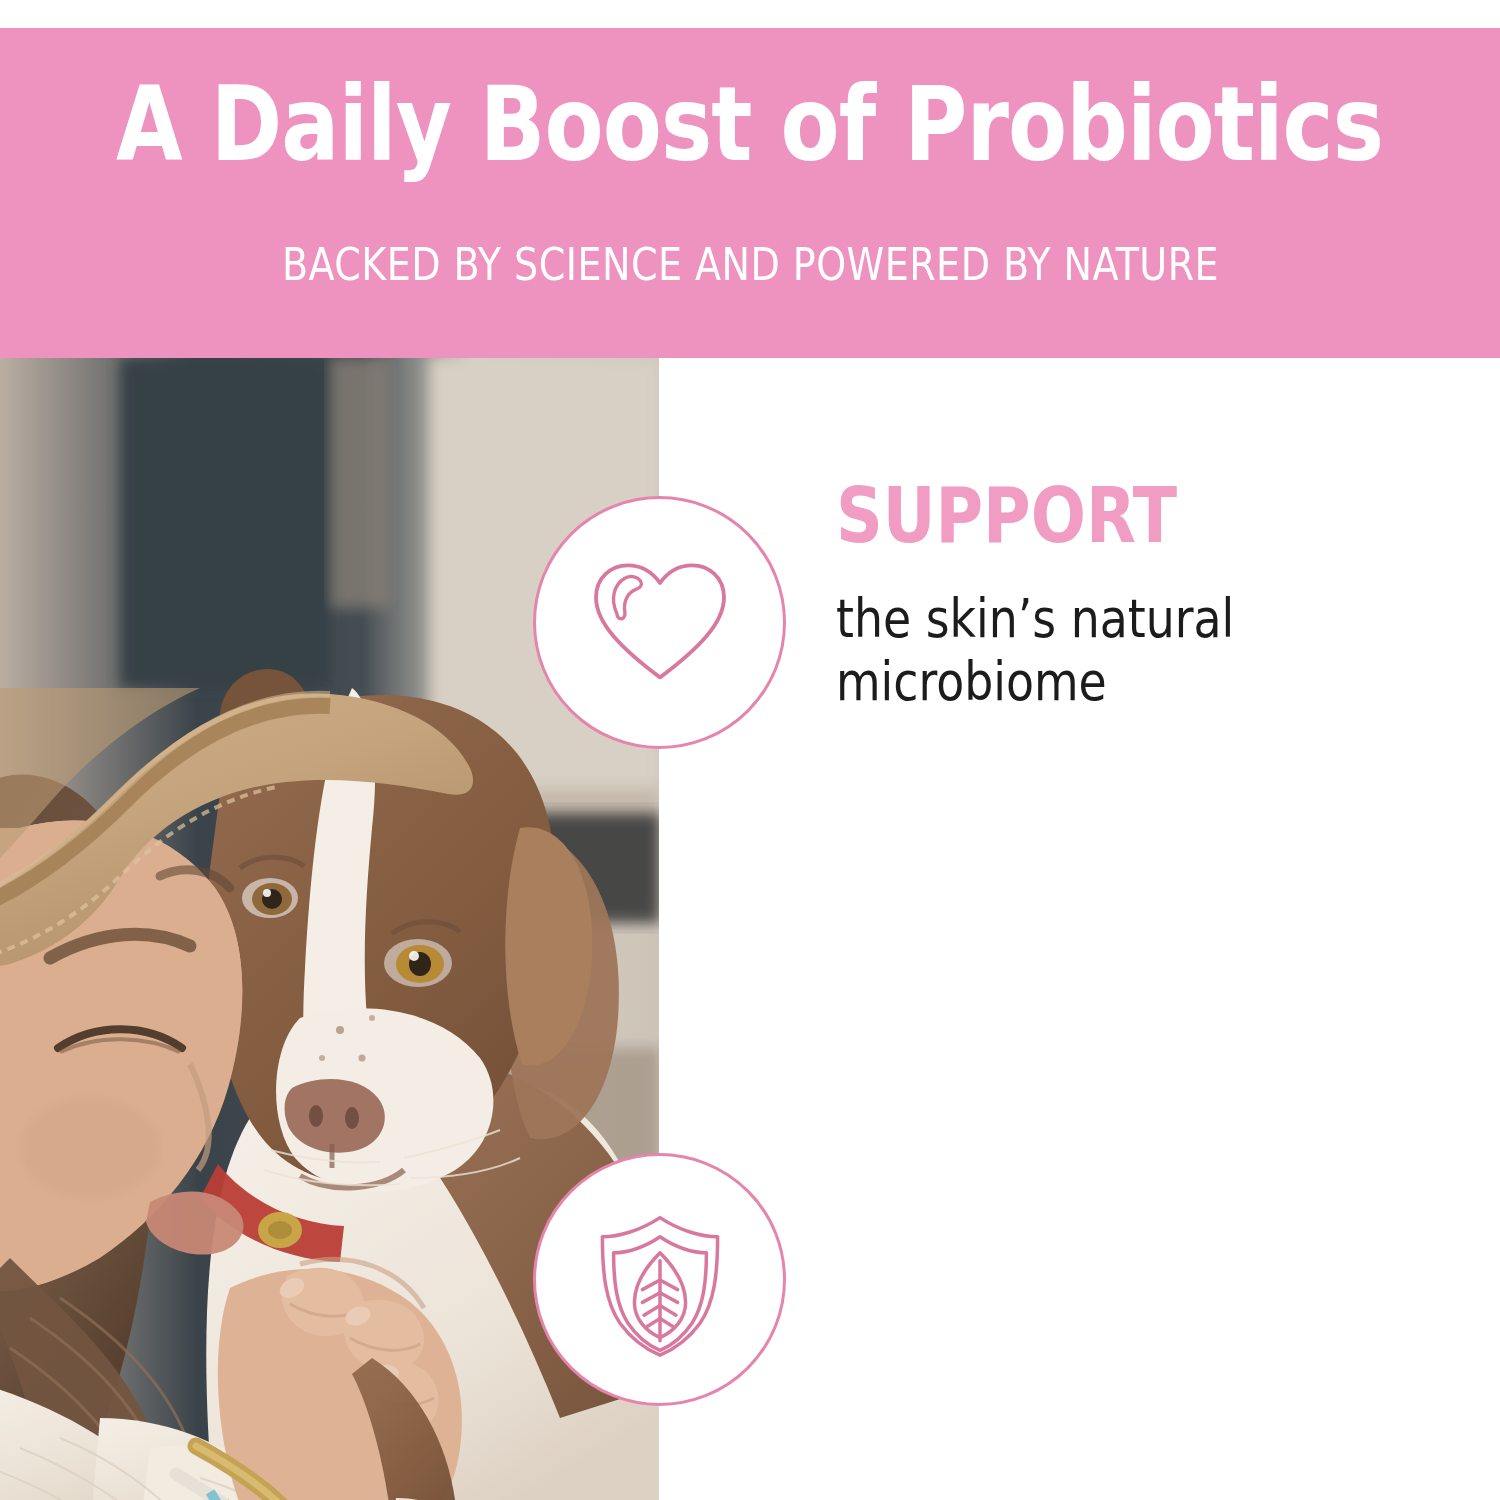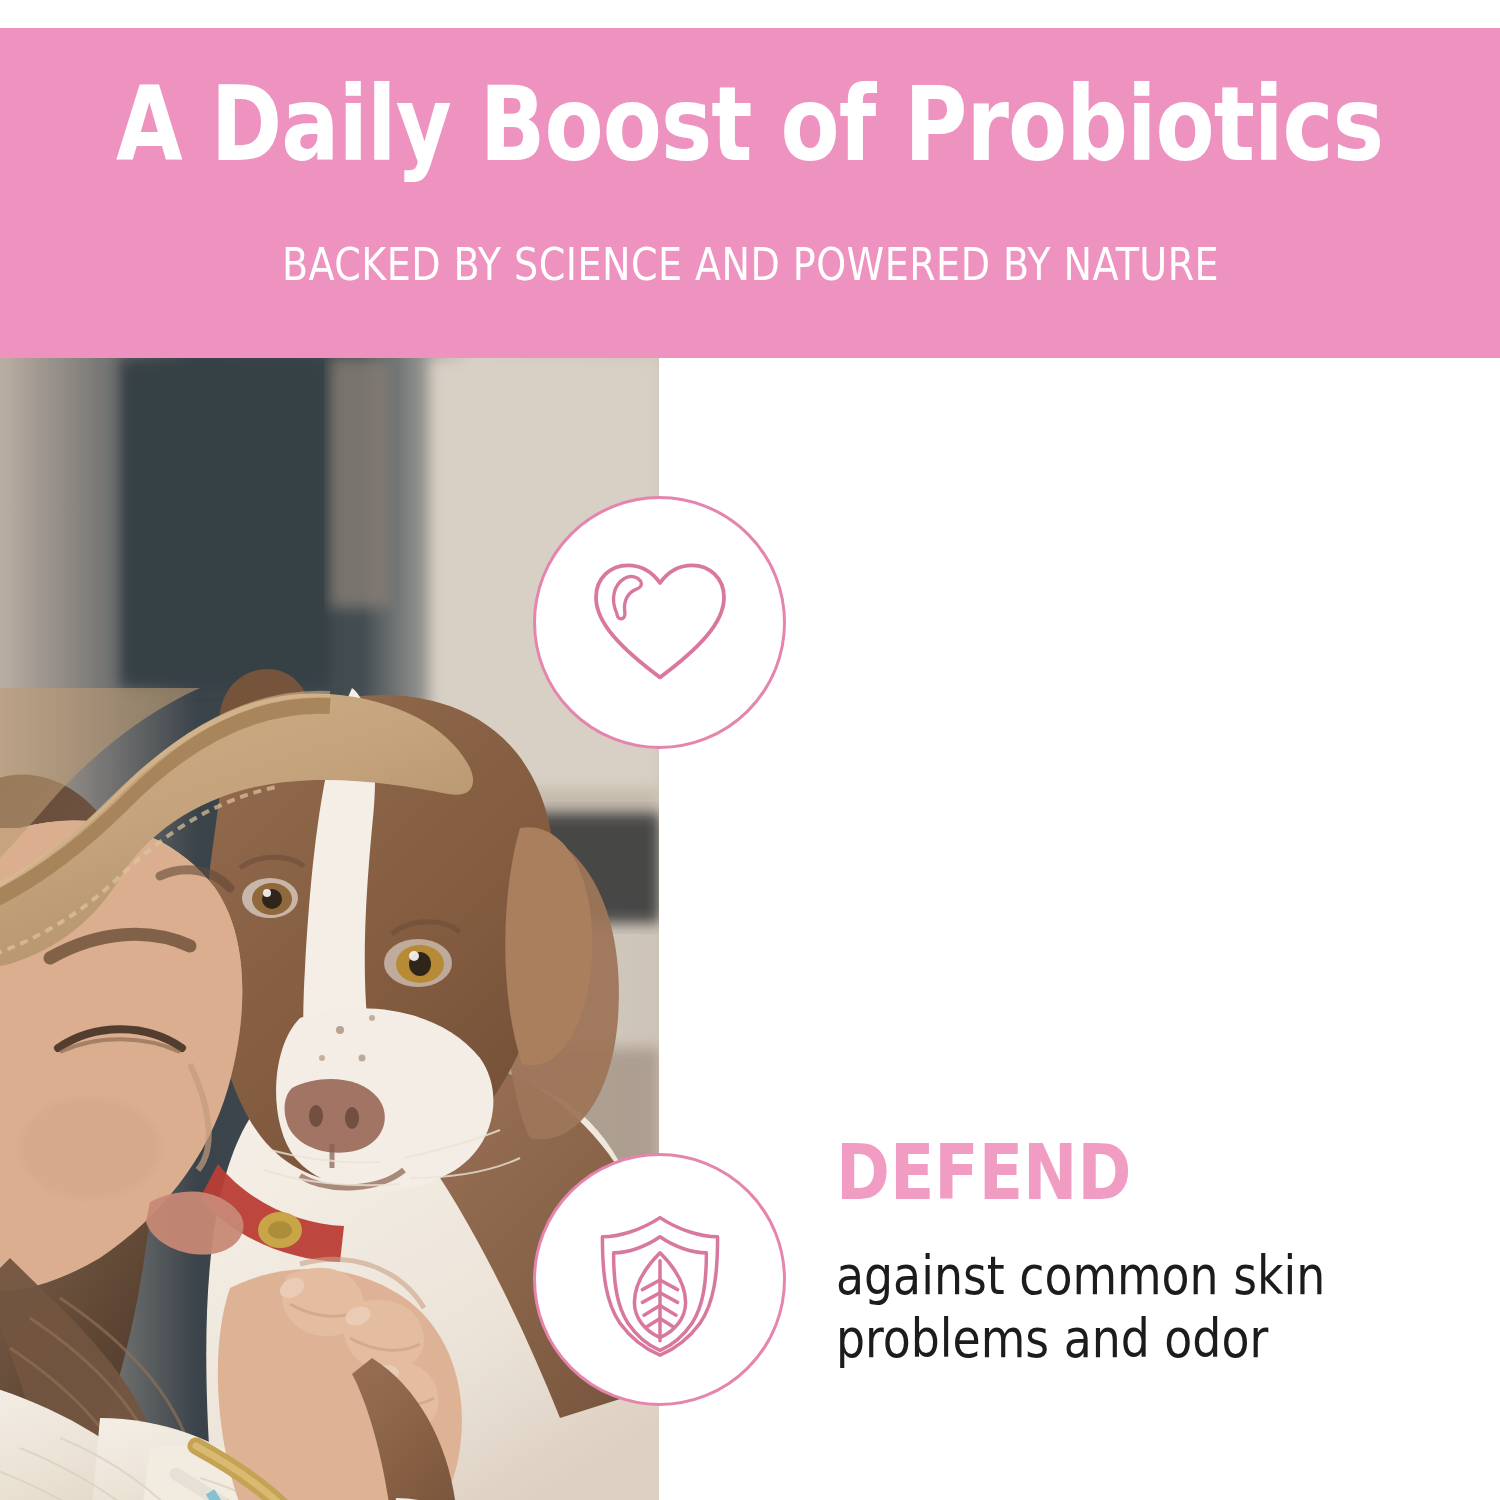--- a/index.html
+++ b/index.html
@@ -366,20 +366,27 @@
 
     <div class="feature feature-1">
       <div class="icon-badge">
         <svg viewBox="0 0 100 100">
           <path d="M50 84 C 26 66, 10 50, 10 34 C 10 22, 19 14, 30 14 C 38 14, 45 18, 50 25
                    C 55 18, 62 14, 70 14 C 81 14, 90 22, 90 34 C 90 50, 74 66, 50 84 Z" fill="none" stroke="#d9789f" stroke-width="2.4" stroke-linejoin="round"></path>
           <path d="M23 44 C 19 35, 21 26, 28 22 C 32 20, 36 21, 38 24 C 39 26, 38 28, 35 29
                    C 30 31, 27 36, 28 43 C 28.5 46.5, 26.5 48, 24.5 47 C 23.6 46.5, 23.2 45.4, 23 44 Z" fill="none" stroke="#d9789f" stroke-width="2.1" stroke-linejoin="round"></path>
         </svg>
       </div>
+      <div class="feature-text">
+        <div class="feature-heading">SUPPORT</div>
+        <div class="feature-body">
+          <span class="line">the skin’s natural</span>
+          <span class="line">microbiome</span>
+        </div>
+      </div>
     </div>
 
 
     <div class="feature feature-3">
       <div class="icon-badge">
         <svg viewBox="0 0 100 100">
           <g fill="none" stroke="#d9789f" stroke-width="2.2" stroke-linejoin="round" stroke-linecap="round">
 
             <path d="M50 11 C 62 19, 76 23, 86 23 C 86 46, 84 64, 75 77
                      C 67 88, 57 94, 50 97 C 43 94, 33 88, 25 77
@@ -398,23 +405,16 @@
               <path d="M50 50 L 61 56"></path>
             <path d="M50 58 L 39 64"></path>
               <path d="M50 58 L 61 64"></path>
             <path d="M50 66 L 40 72"></path>
               <path d="M50 66 L 60 72"></path>
             <path d="M50 74 L 42 79"></path>
               <path d="M50 74 L 58 79"></path>
           </g>
         </svg>
       </div>
-      <div class="feature-text">
-        <div class="feature-heading">DEFEND</div>
-        <div class="feature-body">
-          <span class="line">against common skin</span>
-          <span class="line">problems and odor</span>
-        </div>
-      </div>
     </div>
 
   </div>
 </div>
 
 </body></html>

